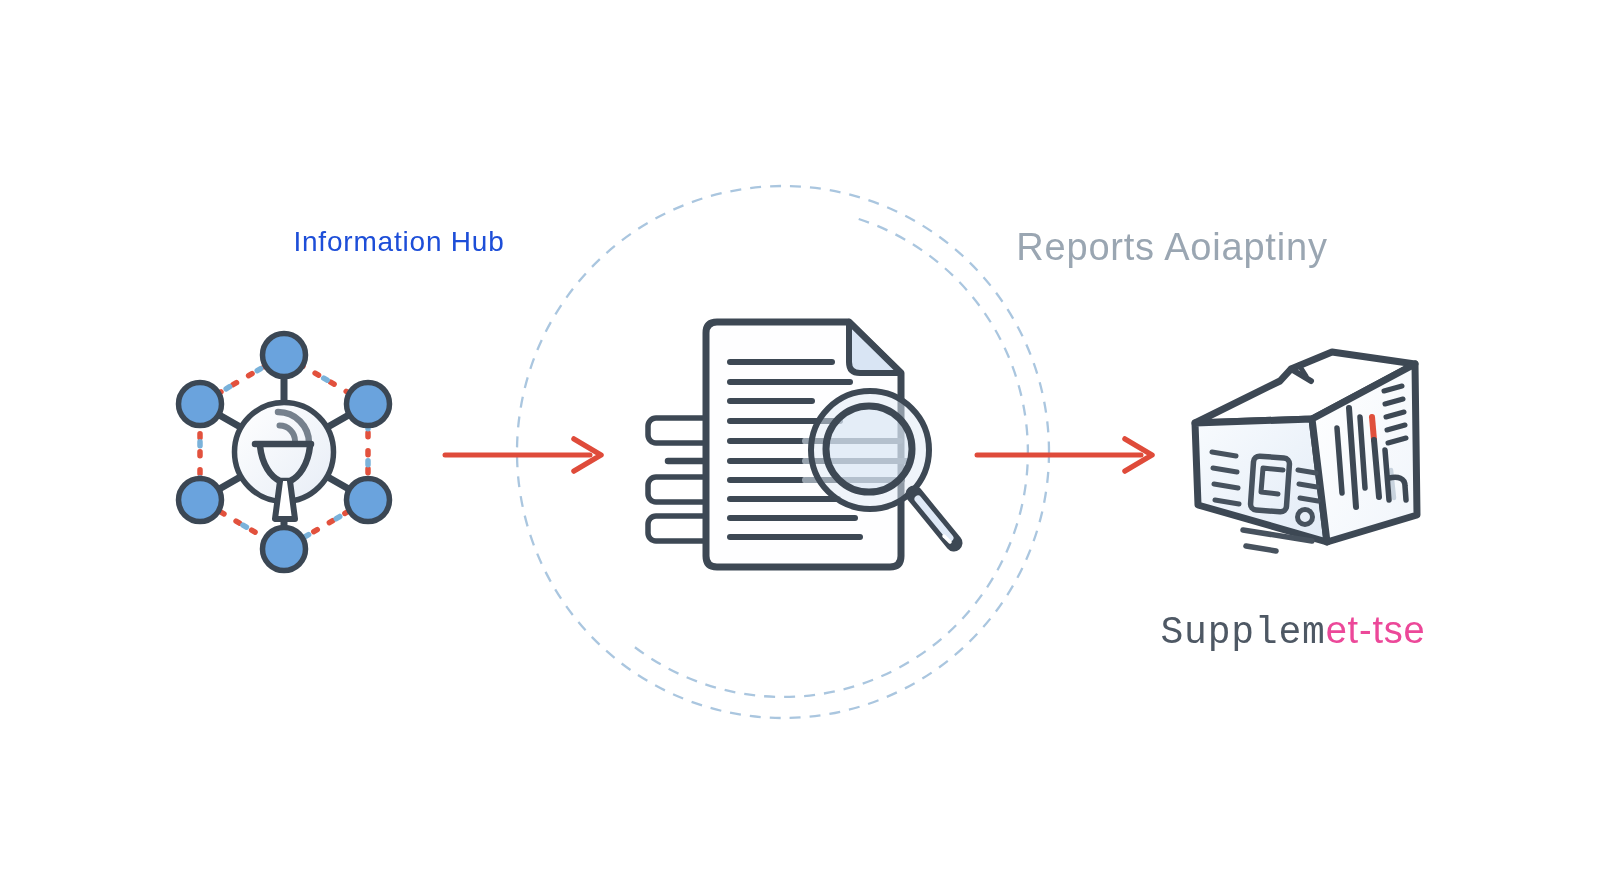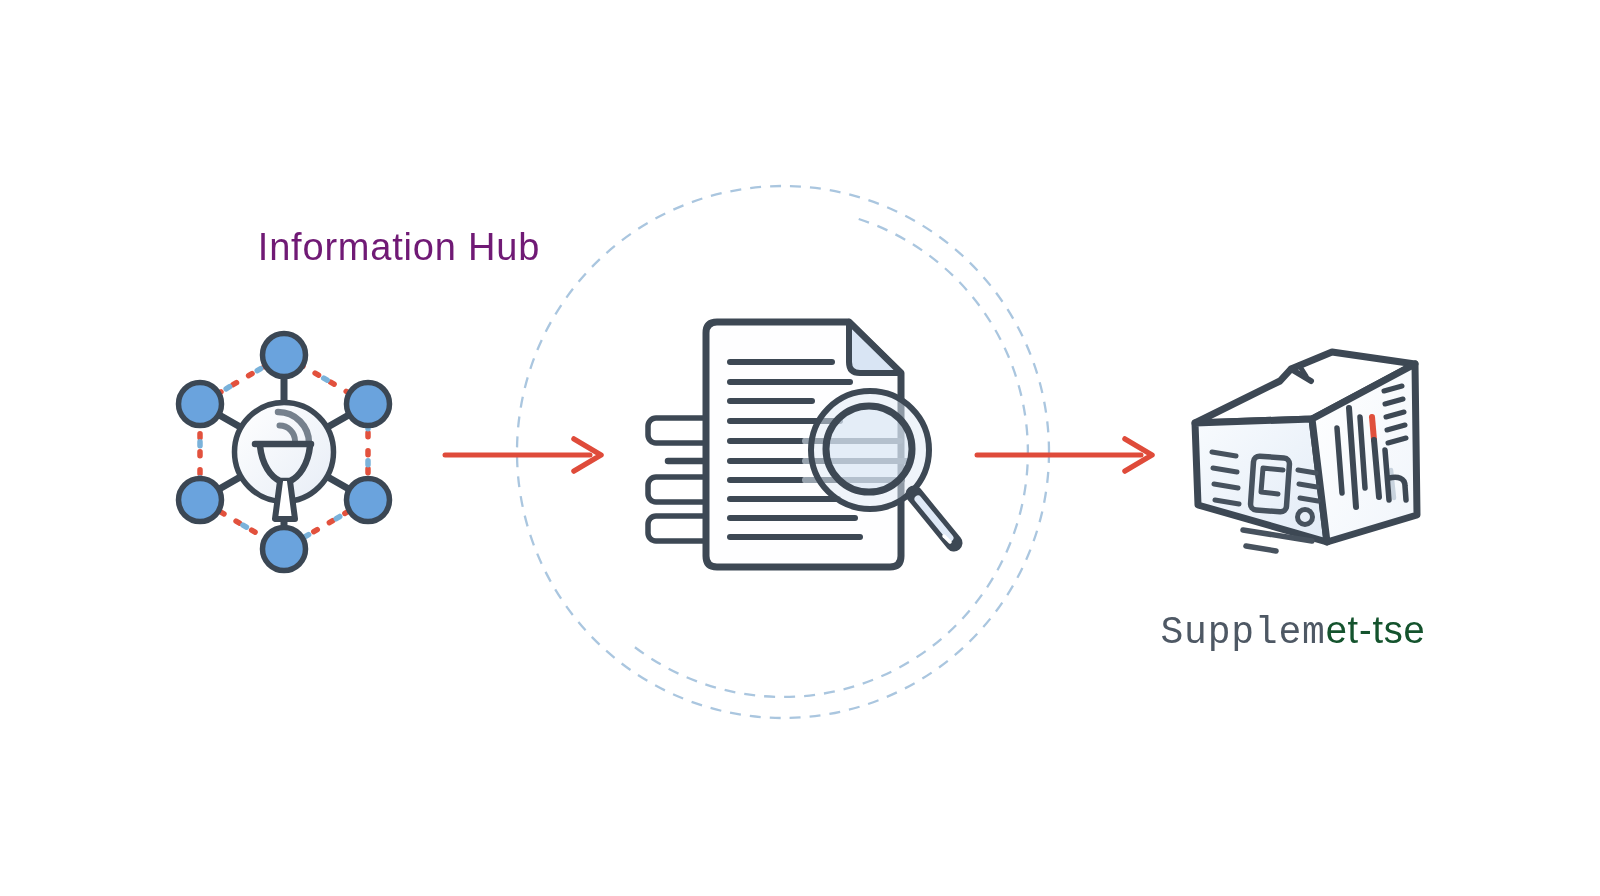--- a/index.html
+++ b/index.html
@@ -2,26 +2,26 @@
 <html><head>
 <meta charset="utf-8">
 <style>
   html,body{margin:0;padding:0;background:#ffffff;}
   .stage{
     position:relative;width:1600px;height:896px;background:#ffffff;overflow:hidden;
     font-family:"Liberation Sans", sans-serif;
   }
   .stage svg{position:absolute;left:0;top:0;}
   .lbl{position:absolute;text-align:center;letter-spacing:0.8px;white-space:nowrap;line-height:1.15;}
-  .lbl-hub-title   {left:199px;top:226px;width:400px;font-size:38px;color:#701a75;}
+  .lbl-hub-title   {left:199px;top:226px;width:400px;font-size:28px;color:#1d4ed8;}
   .lbl-hub-caption {left:93px; top:609px;width:400px;font-size:38px;color:#59636e;}
   .lbl-pkg-title   {left:972px;top:226px;width:400px;font-size:38px;color:#9aa6b2;}
   .lbl-pkg-caption {left:1093px;top:609px;width:400px;font-size:38px;}
   .cap-dark{color:#4e5864;font-family:Liberation Mono, monospace;}
-  .cap-light{color:#14532d;}
+  .cap-light{color:#ec4899;}
 </style>
 </head>
 <body>
 
 <div class="stage">
 
   <svg width="1600" height="896" viewBox="0 0 1600 896">
     <defs>
       <linearGradient id="gHub" x1="0" y1="0" x2="1" y2="1">
         <stop offset="0" stop-color="#ffffff"></stop>
@@ -170,14 +170,15 @@
         <line x1="1372" y1="417" x2="1374" y2="440" stroke="#e0503c" stroke-width="6"></line>
         <line x1="1374" y1="440" x2="1379" y2="497" stroke="#3d4854" stroke-width="6"></line>
         <line x1="1391" y1="470" x2="1394" y2="498" stroke="#c8d3de" stroke-width="4.5"></line>
         <path d="M 1385 450 L 1389 500" stroke="#3d4854" stroke-width="5.5"></path>
         <path d="M 1389 478 C 1398 476 1405 478 1405 486 L 1406 500" stroke="#3d4854" stroke-width="5.5"></path>
       </g>
     </g>
   </svg>
 
   <div class="lbl lbl-hub-title">Information Hub</div>
+  <div class="lbl lbl-pkg-title">Reports Aoiaptiny</div>
   <div class="lbl lbl-pkg-caption"><span class="cap-dark">Supplem</span><span class="cap-light">et-tse</span></div>
 </div>
 
 </body></html>

